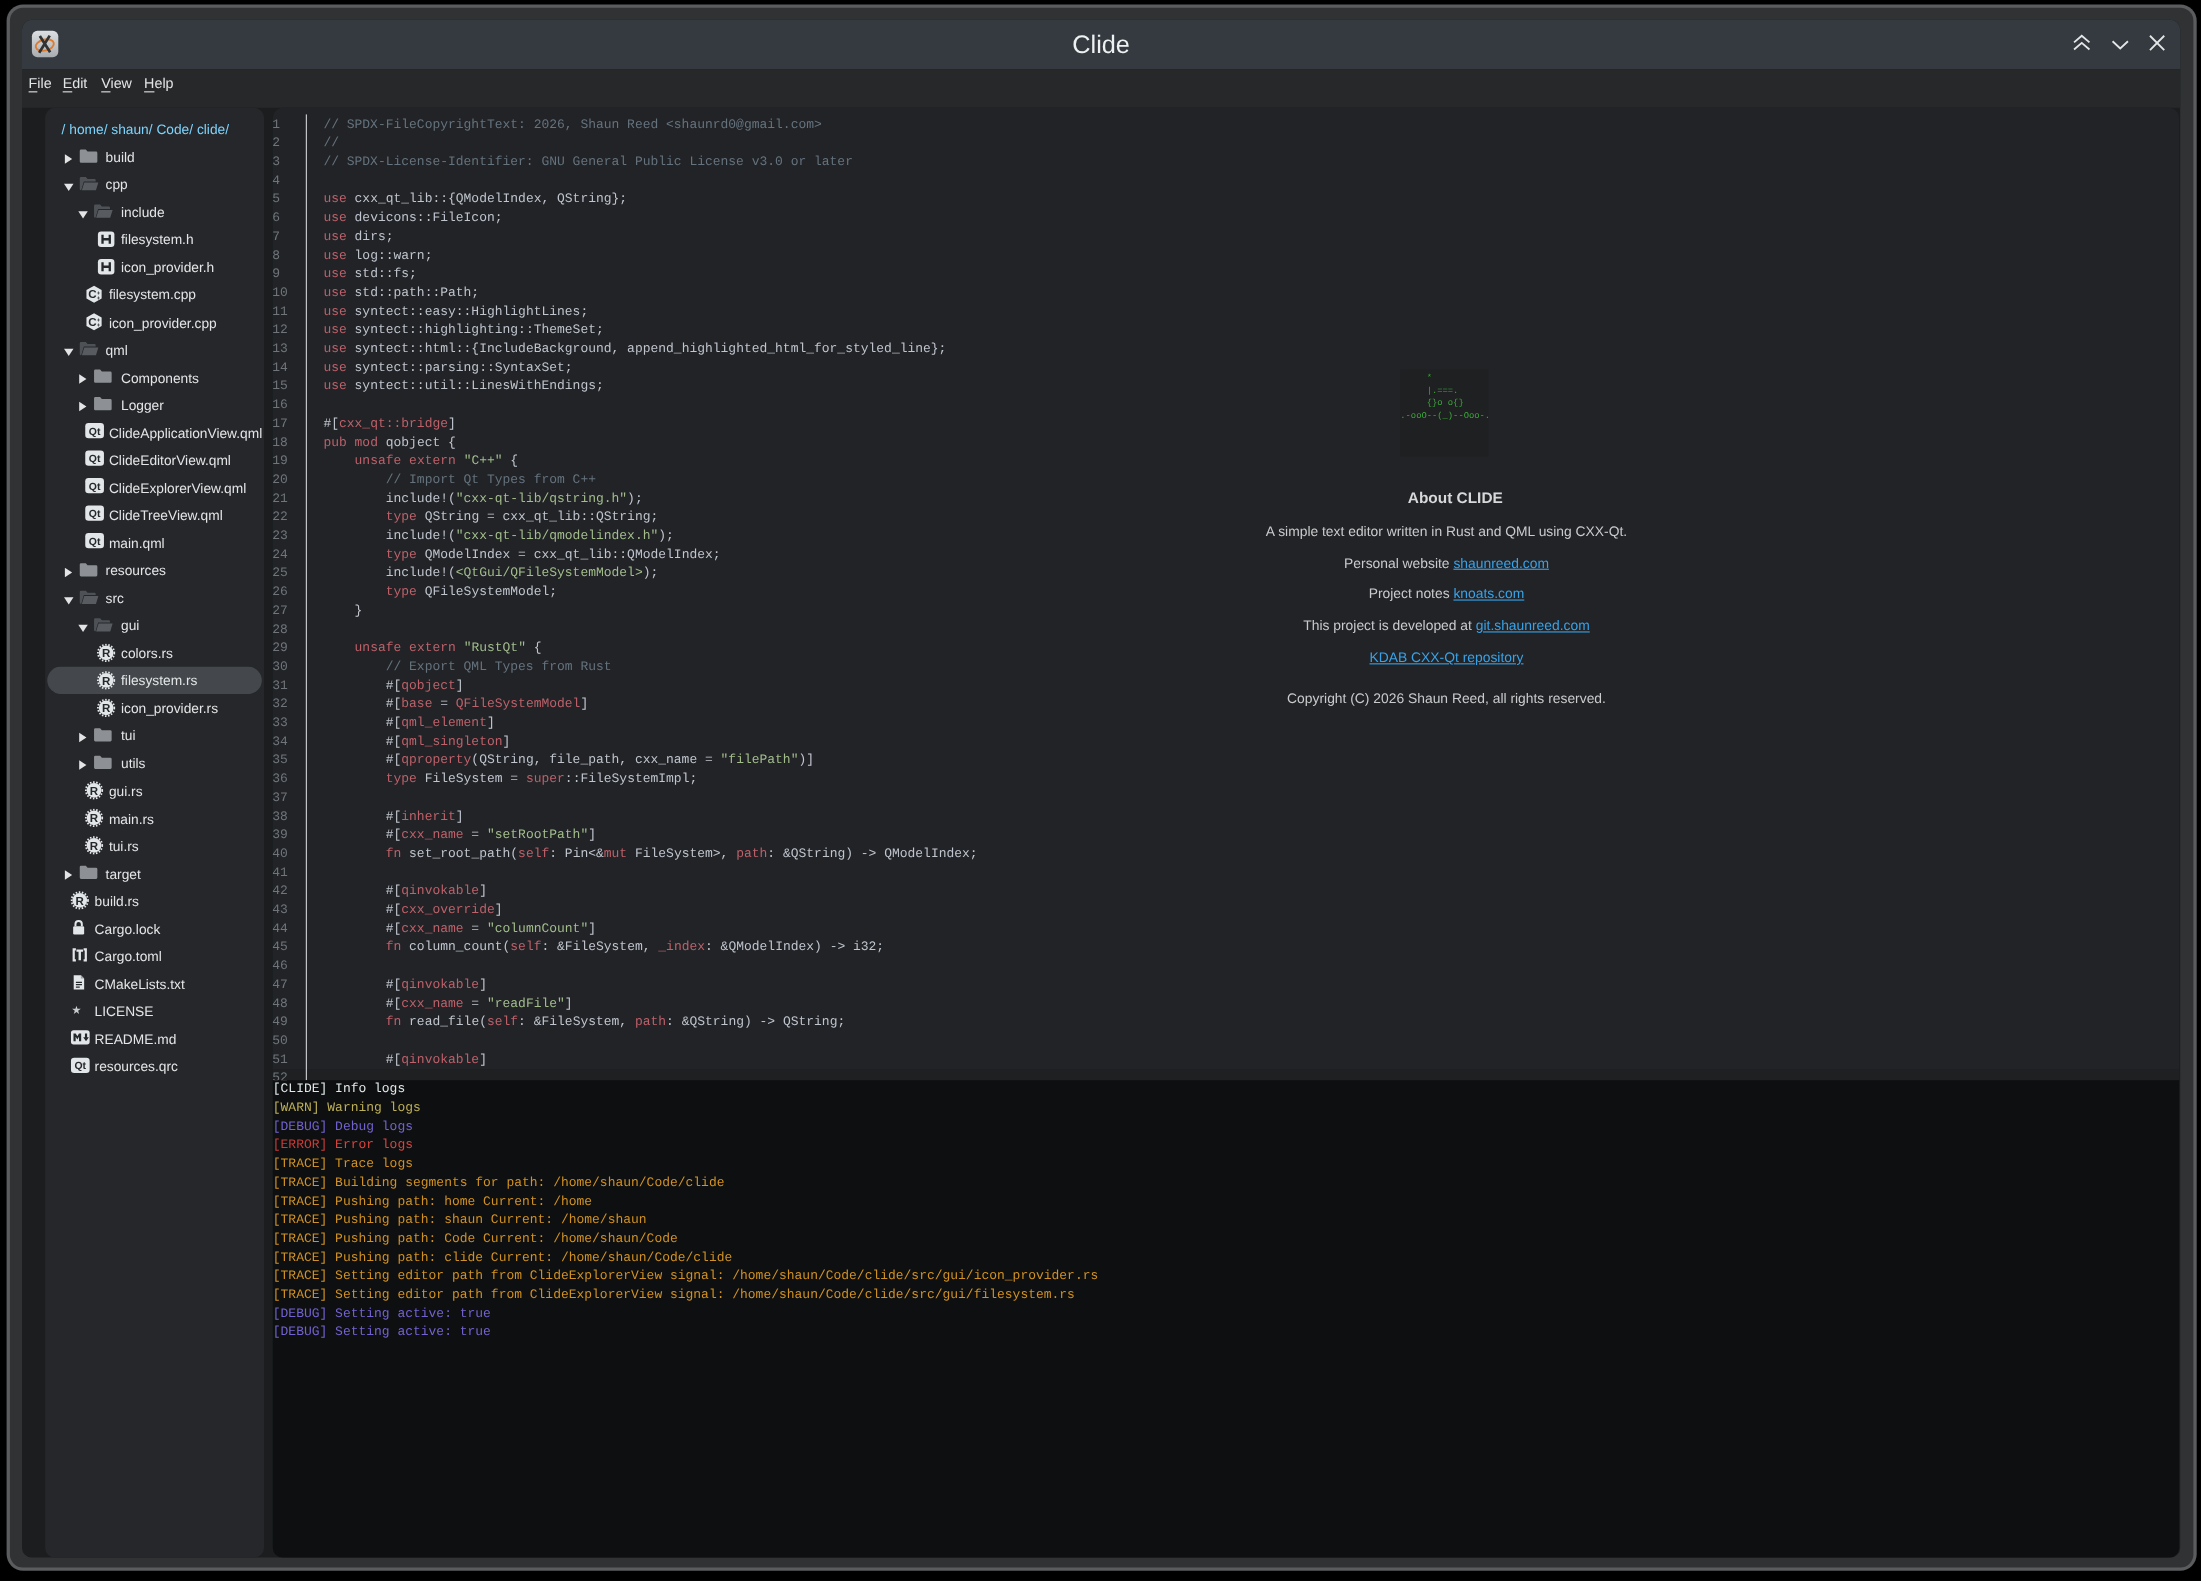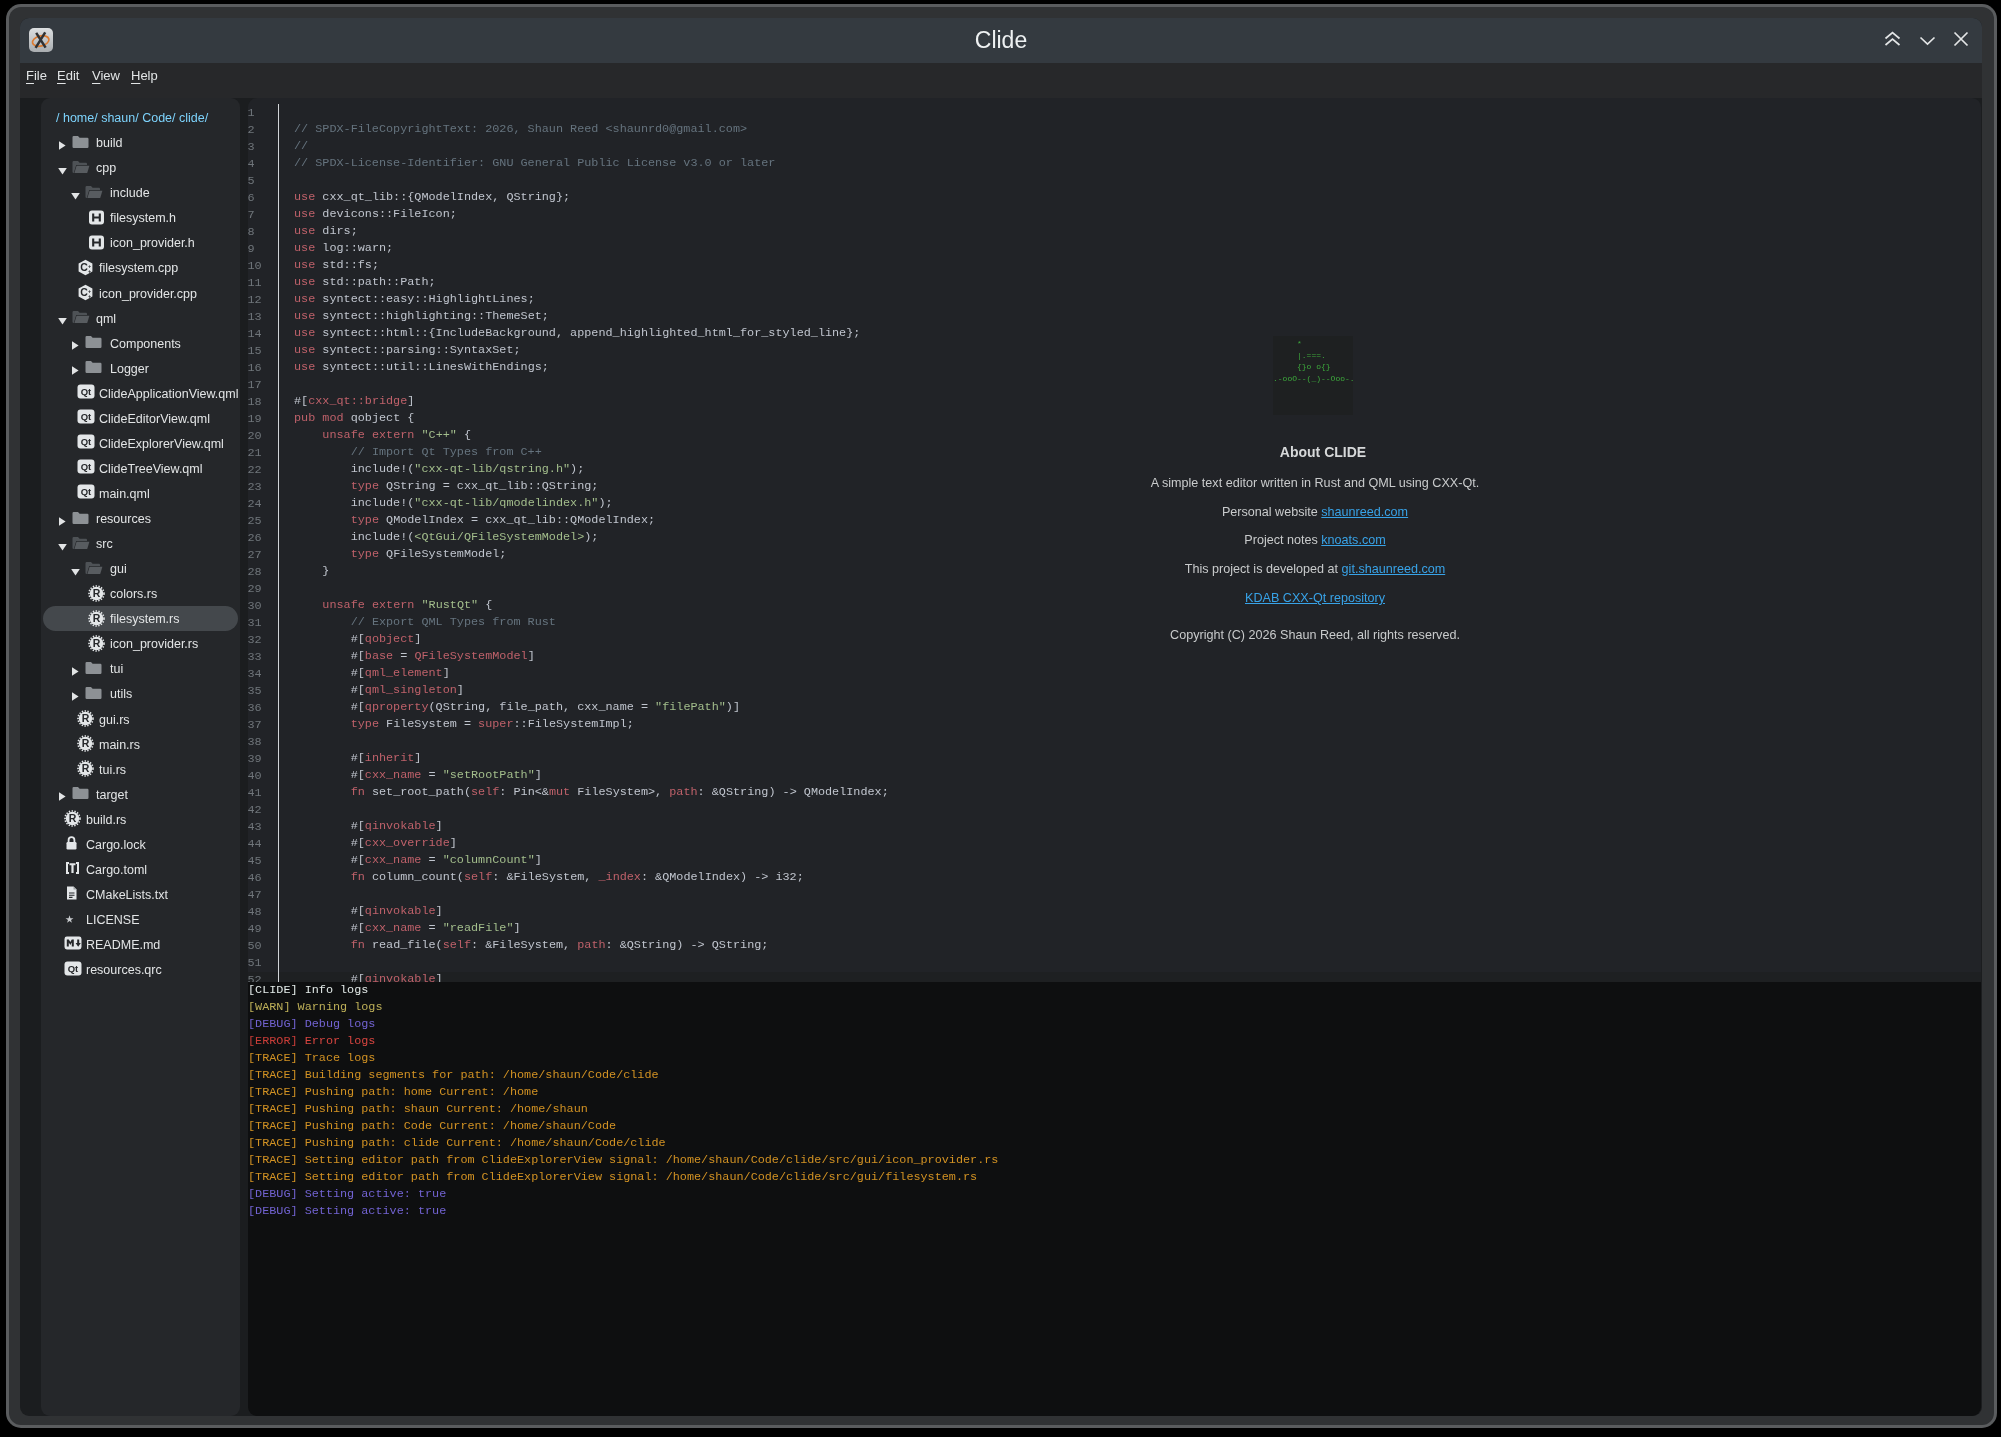--- a/index.html
+++ b/index.html
@@ -27,21 +27,21 @@
 .trow { position:absolute; left:41px; width:199px; height:25px; overflow:hidden; }
 .trow.sel::before { content:''; position:absolute; left:2px; top:0; width:195px; height:25px; background:#44484c; border-radius:12.5px; }
 .trow em { position:absolute; top:6.5px; font-size:12.5px; line-height:14px; color:#e3e5e6; white-space:nowrap; }
 .trow .ic { position:absolute; top:4px; }
 .trow .ar2 { position:absolute; top:7px; }
 
 
 #editor { position:absolute; left:248px; top:98px; width:1733px; height:884px; background:#212327; border-radius:9px; overflow:hidden; }
 #gutter { position:absolute; left:247.5px; top:105px; font-family:"Liberation Mono",monospace; font-size:11.8px; line-height:17px; color:#6f757a; white-space:pre; }
 #gsep { position:absolute; left:277.6px; top:104px; width:1.6px; height:878px; background:#d2d5d8; }
-#code { position:absolute; left:294px; top:105px; font-family:"Liberation Mono",monospace; font-size:11.8px; line-height:17px; color:#c0c5ce; white-space:pre;margin-top:16px; }
+#code { position:absolute; left:294px; top:105px; font-family:"Liberation Mono",monospace; font-size:11.8px; line-height:17px; color:#c0c5ce; white-space:pre; }
 #code .k { color:#bf616a; }
 #code .s { color:#a3be8c; }
 #code .c { color:#65737e; }
 
 
 #artbox { position:absolute; left:1273px; top:336px; width:80px; height:79px; background:#1e2021; }
 #art { position:absolute; left:0px; top:2px; font-family:"Liberation Mono",monospace; font-size:8px; line-height:11.7px; color:#3da93c; white-space:pre; }
 .ab { position:absolute; left:1315px; transform:translateX(-50%); white-space:nowrap; color:#c9cbcc; font-size:12.6px; line-height:18px; }
 .ab.h2 { font-size:14px; }
 .ab b { font-weight:bold; color:#d6d8d9;margin-left:16px; }

